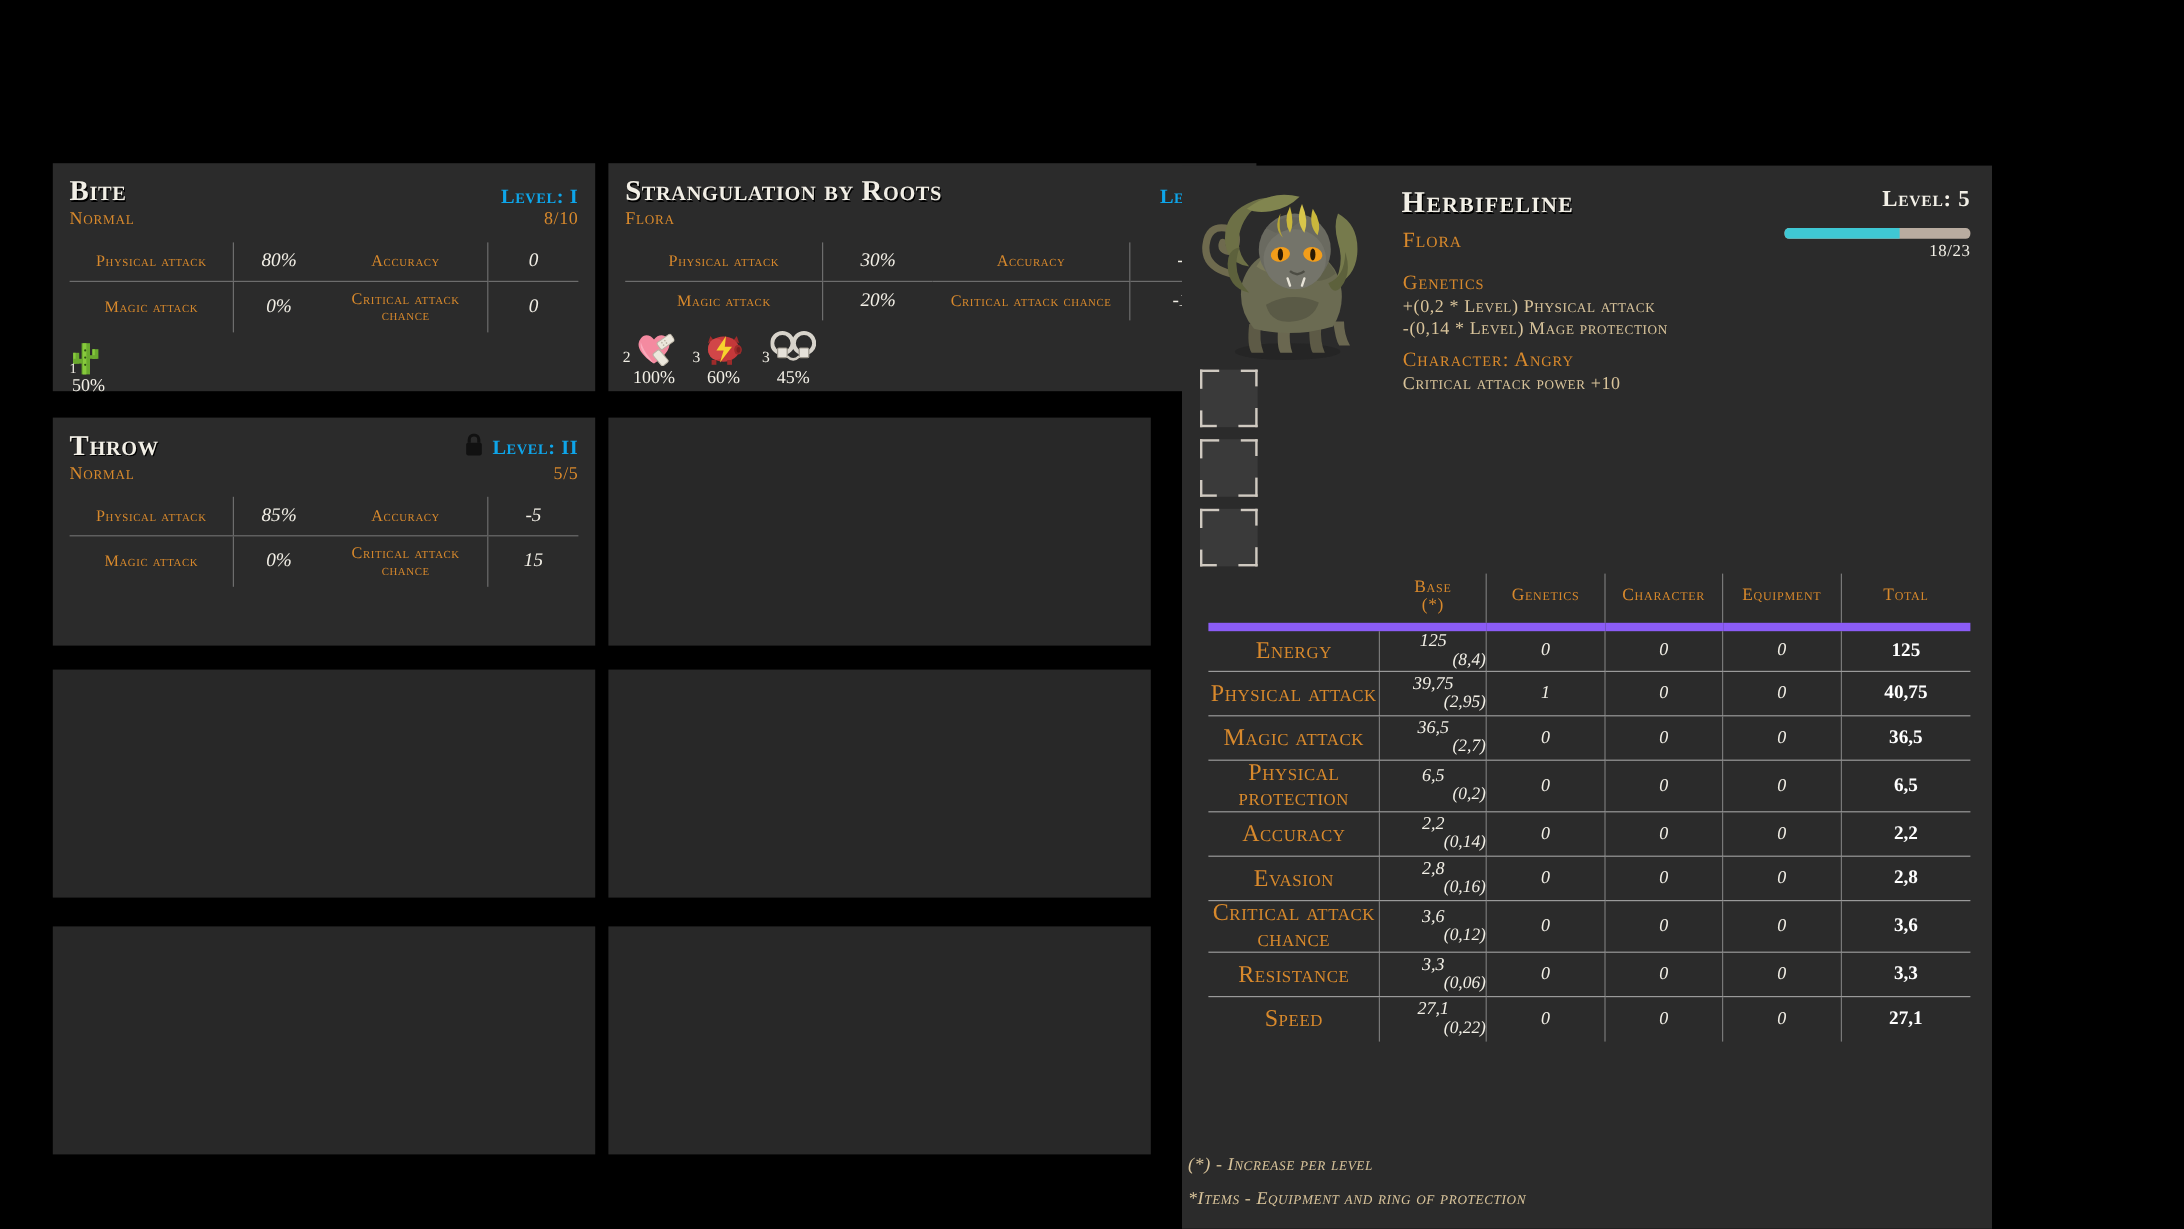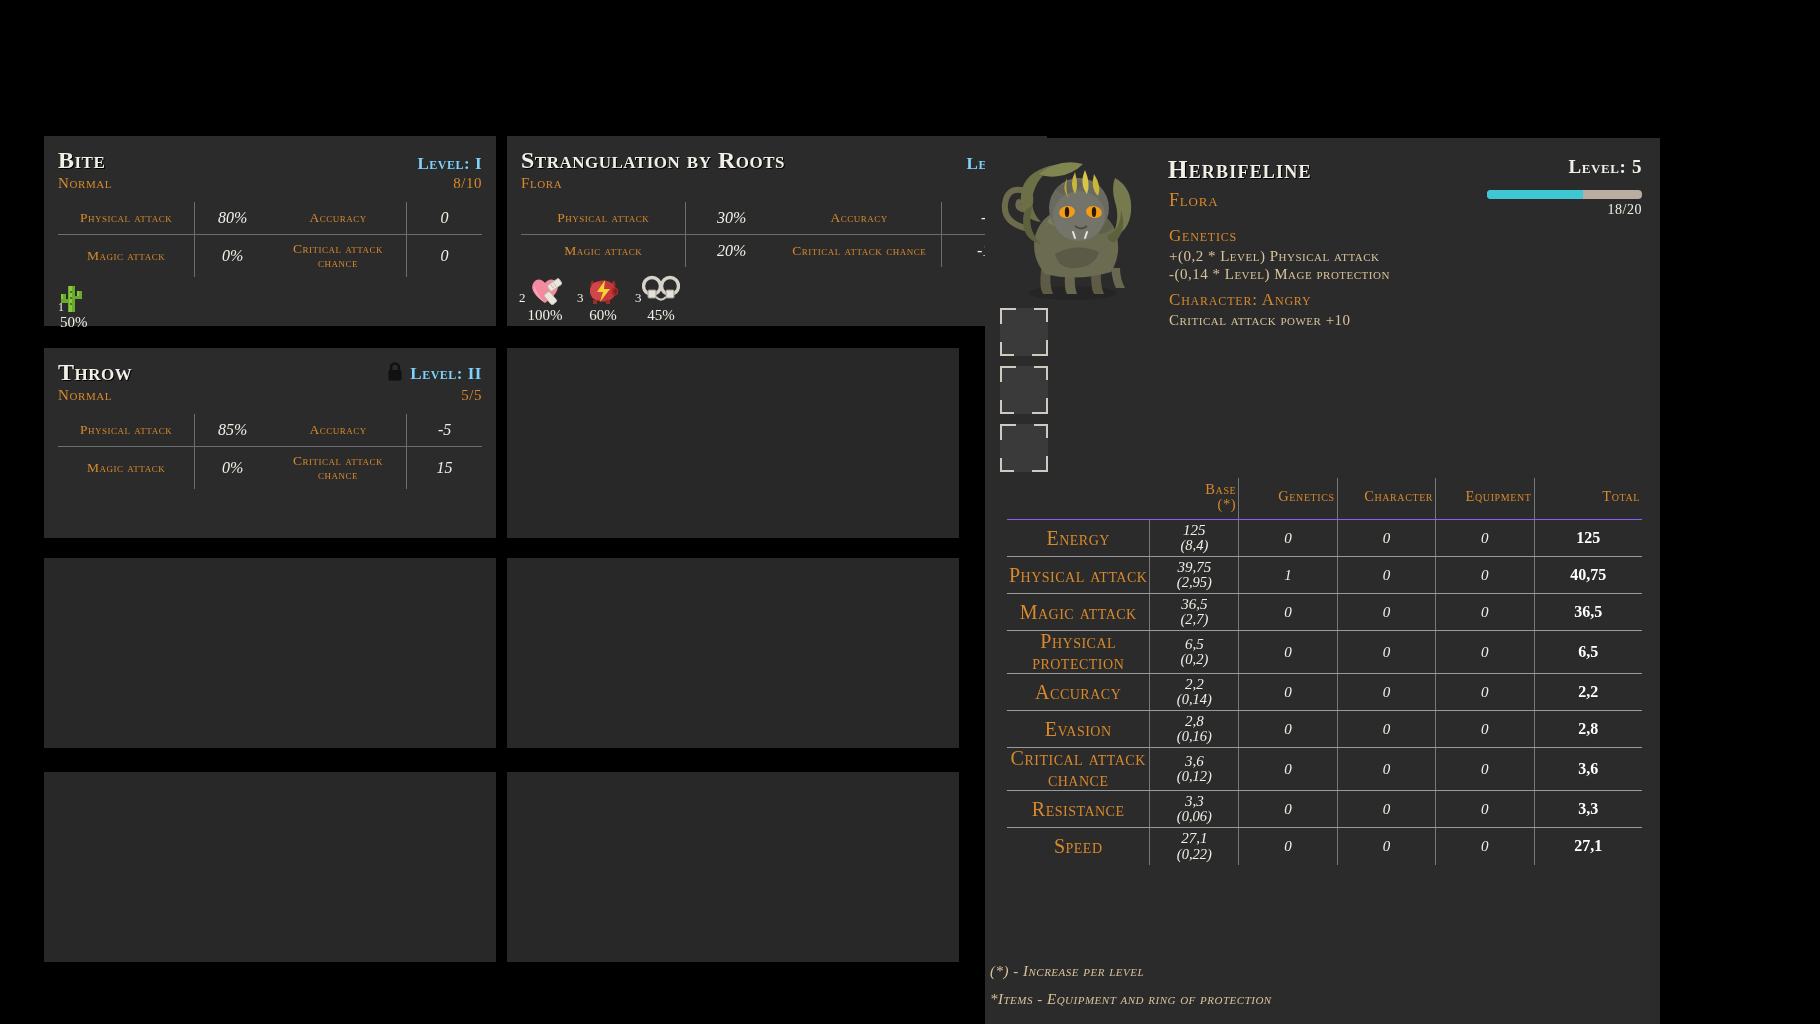--- a/index.html
+++ b/index.html
@@ -28,21 +28,21 @@
     color: #f2efe6;
     font-size: 24px;
     font-weight: bold;
     font-variant: small-caps;
     letter-spacing: .5px;
     text-shadow: 1px 1px 0 #000;
   }
   .card-lvlwrap { display: flex; align-items: center; gap: 7px; }
   .lock-icon { display: inline-block; }
   .card-level {
-    color: #7dd3fc; font-size: 17px; font-variant: small-caps;
+    color: #0ea5e9; font-size: 17px; font-variant: small-caps;
     font-weight: bold; letter-spacing: .5px;
   }
   .card-sub {
     display: flex; align-items: baseline; justify-content: space-between;
     margin-top: 3px;
   }
   .card-type {
     color: #d8892c; font-size: 15px; font-variant: small-caps; letter-spacing: .6px;
   }
   .card-uses { color: #d8892c; font-size: 15px; letter-spacing: .5px; }
@@ -157,35 +157,35 @@
   }
   table.main-stats th {
     color: #d8892c; font-size: 14.5px; font-variant: small-caps;
     font-weight: normal; letter-spacing: .6px;
     padding: 4px 2px 8px 2px; line-height: 1.0;
     border-right: 1px solid #787878;
   }
   table.main-stats th:last-child,
   table.main-stats td:last-child { border-right: none; }
   table.main-stats th.c-name { border-right: none; }
-  table.main-stats tr.hdr th { border-bottom: 1px solid #8b5cf6; text-align: right; }
+  table.main-stats tr.hdr th { border-bottom: 7px solid #8b5cf6; }
   table.main-stats td {
     height: 37px; text-align: center;
     border-right: 1px solid #787878;
     border-bottom: 1px solid #9a9a9a;
   }
   table.main-stats tr:last-child td { border-bottom: none; }
   td.s-name {
     color: #d8892c; font-size: 20px; font-variant: small-caps;
     letter-spacing: .5px; line-height: 1.05; border-right: none;
   }
   td.s-base {
     color: #f2efe6; font-size: 15px; font-style: italic; line-height: 1.02;
   }
-  td.s-base .sub { display:block; font-size: 14.5px; }
+  td.s-base .sub { display:block; font-size: 14.5px; text-align: right; }
   td.s-mod {
     color: #f2efe6; font-size: 15px; font-style: italic;
   }
   td.s-total {
     color: #ffffff; font-size: 16px; font-weight: bold;
   }
   .col-name { width: 22.5%; }
   .col-base { width: 14%; }
   .col-gen  { width: 15.5%; }
   .col-char { width: 15.5%; }
@@ -410,21 +410,21 @@
         <path d="M78 82 l2 6 M92 82 l-2 6" stroke="#e8e4d8" stroke-width="2" stroke-linecap="round"></path>
       </svg>
     </div>
 
     <div class="cr-name">Herbifeline</div>
     <div class="cr-type">Flora</div>
     <div class="cr-level">Level: 5</div>
     <div class="xp-bar">
       <div class="xp-fill" id="xp-fill" style="width: 62%;"></div>
     </div>
-    <div class="xp-text">18/20</div>
+    <div class="xp-text">18/23</div>
 
     <div class="genetics-head">Genetics</div>
     <div class="gen-line gen-1">+(0,2 * Level) Physical attack</div>
     <div class="gen-line gen-2">-(0,14 * Level) Mage protection</div>
     <div class="char-head">Character: Angry</div>
     <div class="char-line">Critical attack power +10</div>
 
     <div class="eq-slot eq-1">
         <i class="eq-c1"></i>
         <i class="eq-c2"></i>

